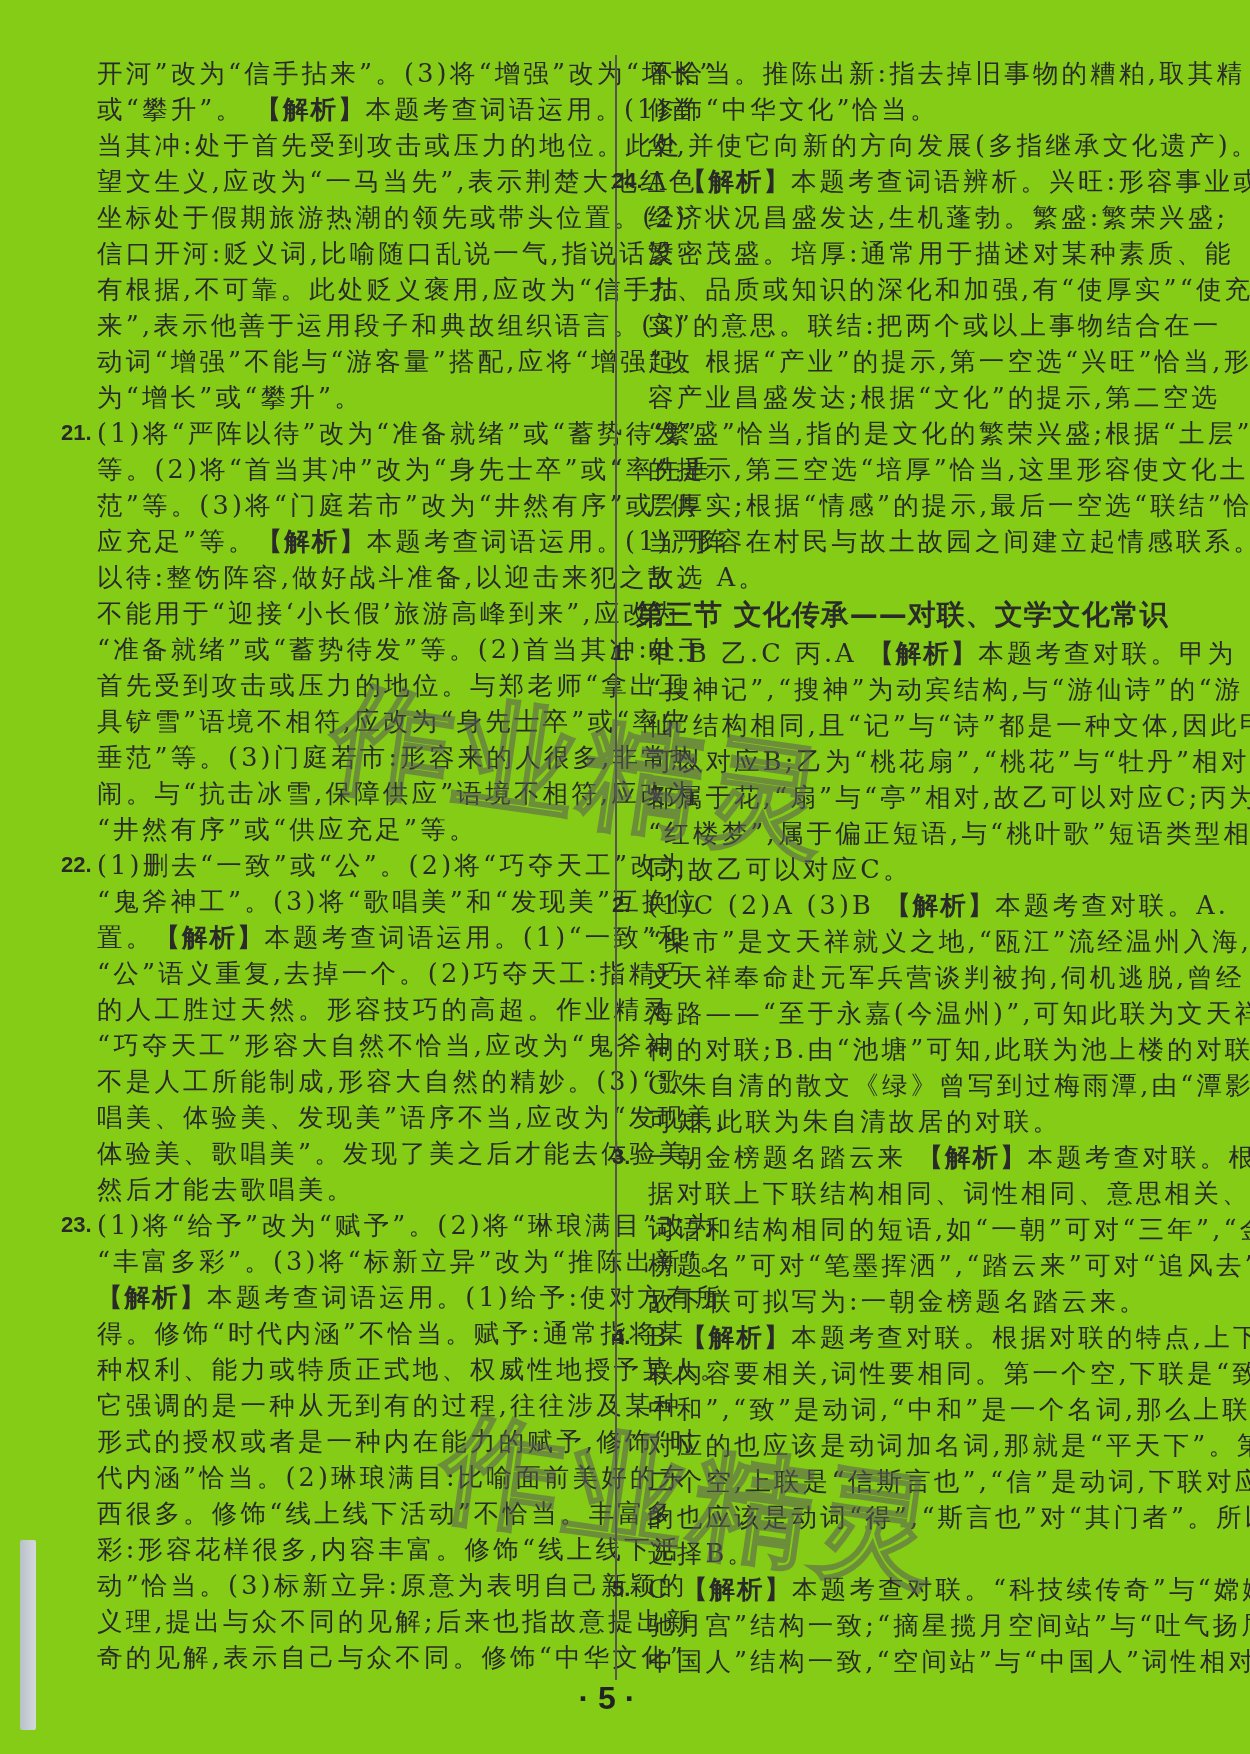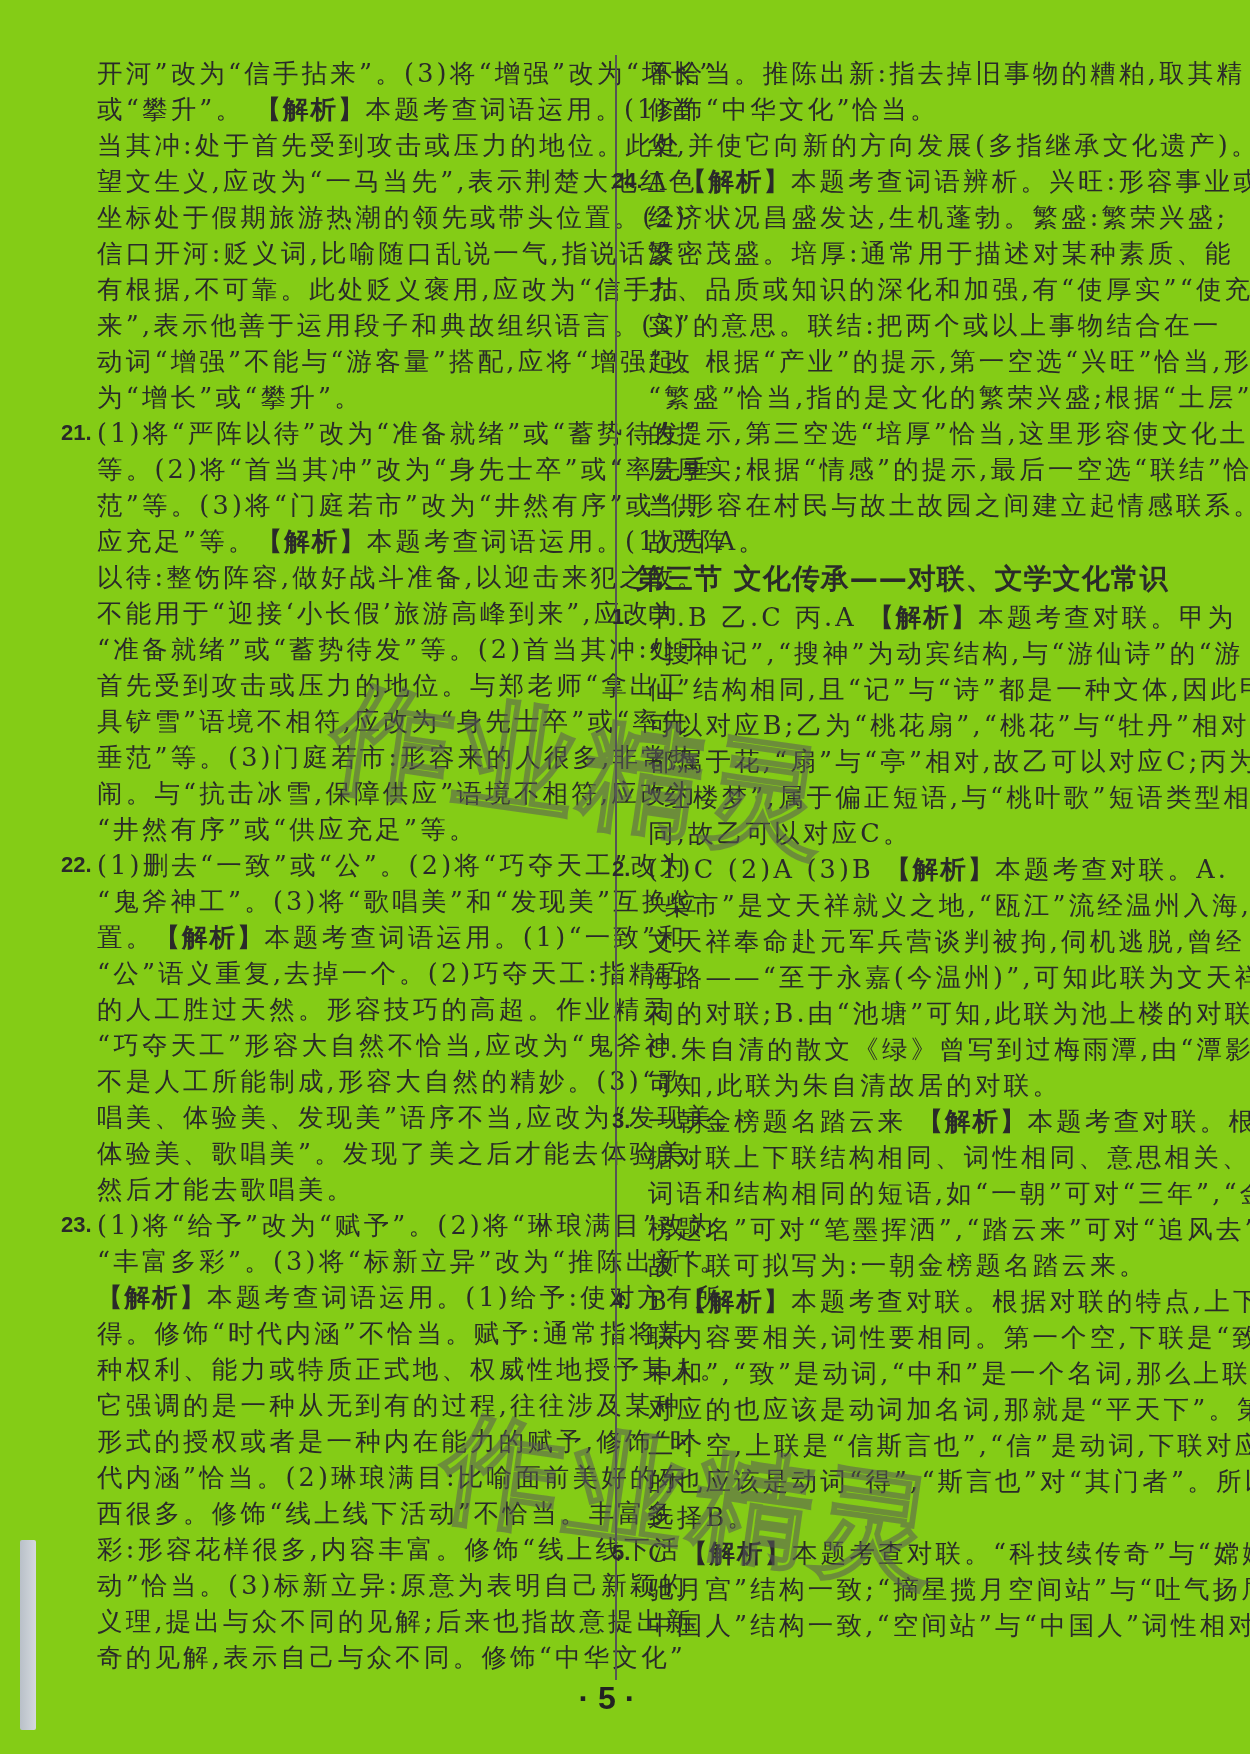--- a/index.html
+++ b/index.html
@@ -81,20 +81,21 @@
   <div class="col right" id="col-right">
       <div class="line"><span>不恰当。推陈出新:指去掉旧事物的糟粕,取其精</span></div>
       <div class="line"><span>修饰“中华文化”恰当。</span></div>
       <div class="line"><span>华,并使它向新的方向发展(多指继承文化遗产)。</span></div>
       <div class="line"><span class="num">24.</span><span>A  </span><span class="tag">【解析】</span><span>本题考查词语辨析。兴旺:形容事业或</span></div>
       <div class="line"><span>经济状况昌盛发达,生机蓬勃。繁盛:繁荣兴盛;</span></div>
       <div class="line"><span>繁密茂盛。培厚:通常用于描述对某种素质、能</span></div>
       <div class="line"><span>力、品质或知识的深化和加强,有“使厚实”“使充</span></div>
       <div class="line"><span>实”的意思。联结:把两个或以上事物结合在一</span></div>
       <div class="line"><span>起。根据“产业”的提示,第一空选“兴旺”恰当,形</span></div>
+      <div class="line"><span>容产业昌盛发达;根据“文化”的提示,第二空选</span></div>
       <div class="line"><span>“繁盛”恰当,指的是文化的繁荣兴盛;根据“土层”</span></div>
       <div class="line"><span>的提示,第三空选“培厚”恰当,这里形容使文化土</span></div>
       <div class="line"><span>层厚实;根据“情感”的提示,最后一空选“联结”恰</span></div>
       <div class="line"><span>当,形容在村民与故土故园之间建立起情感联系。</span></div>
       <div class="line"><span>故选 A。</span></div>
       <div class="line heading">第三节   文化传承——对联、文学文化常识</div>
       <div class="line"><span class="num">1.</span><span>甲.B  乙.C  丙.A </span><span class="tag">【解析】</span><span>本题考查对联。甲为</span></div>
       <div class="line"><span>“搜神记”,“搜神”为动宾结构,与“游仙诗”的“游</span></div>
       <div class="line"><span>仙”结构相同,且“记”与“诗”都是一种文体,因此甲</span></div>
       <div class="line"><span>可以对应B;乙为“桃花扇”,“桃花”与“牡丹”相对,</span></div>

